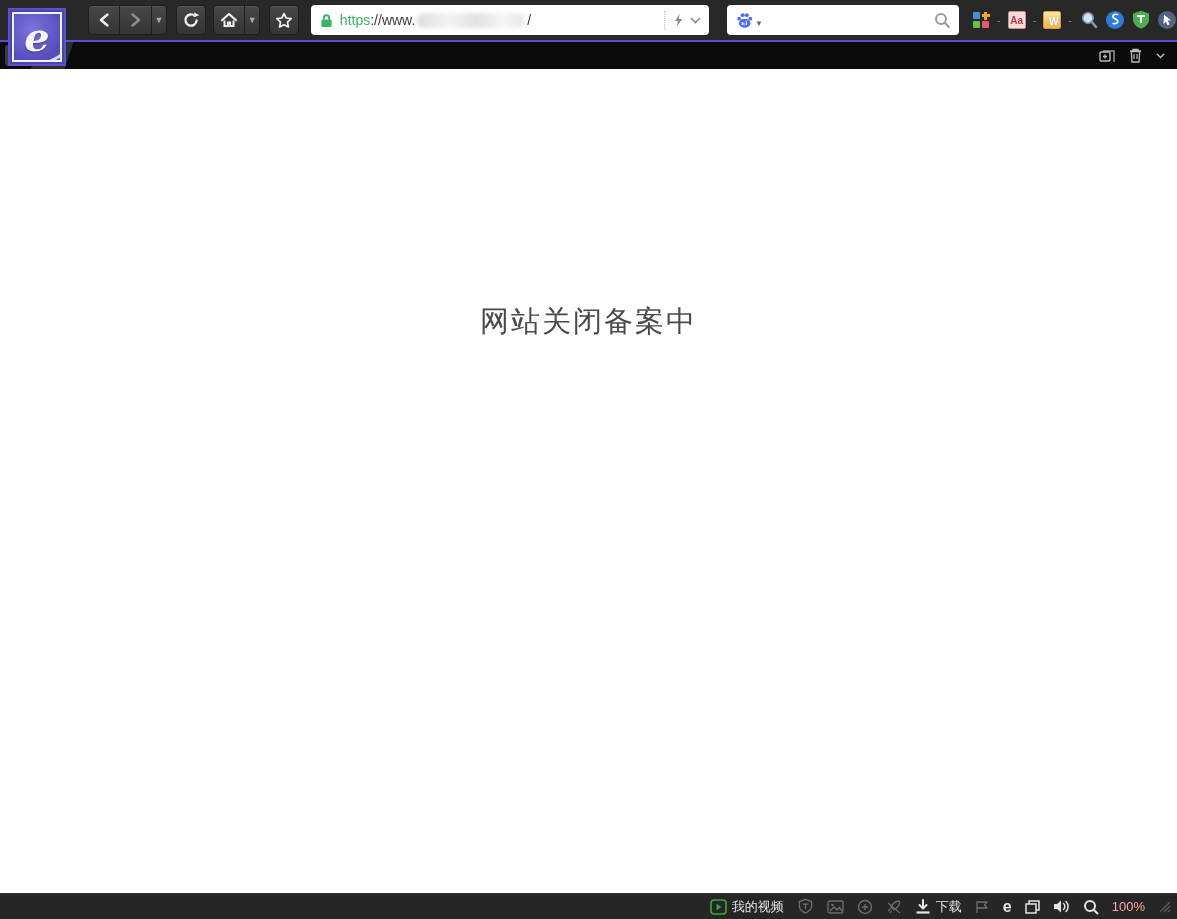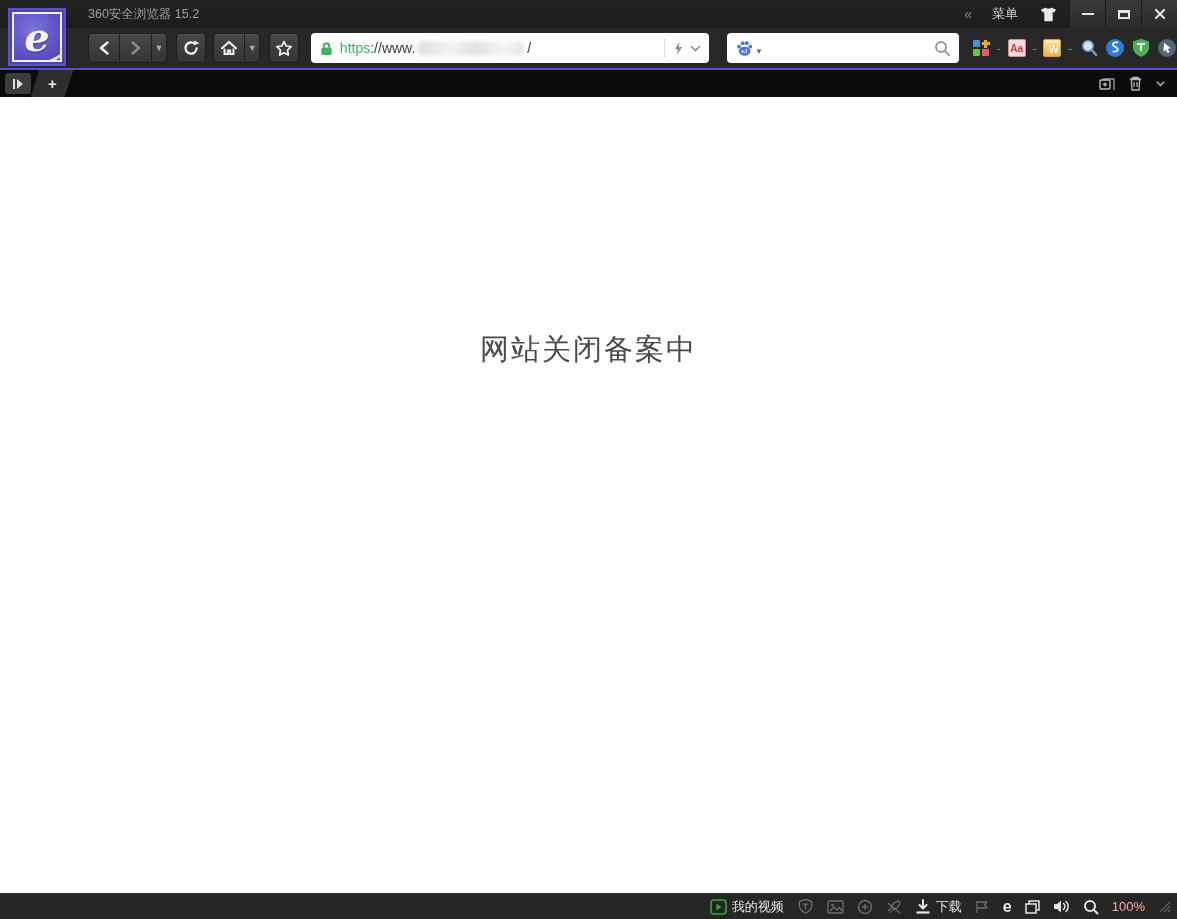--- a/index.html
+++ b/index.html
@@ -114,45 +114,20 @@
   .sb-label { color:#e4e4e4; font-size:13px; }
   .sb-e { color:#e8e8e8; font-size:16px; font-weight:bold; line-height:1; }
   .sb-zoom { color:#fca5a5; font-size:13px; }
   svg { display:block; }
 </style>
 </head>
 <body>
 
 <div class="window">
 
-  <div class="titlebar">
-    <span class="app-title">360安全浏览器 15.2</span>
-    <div class="titlebar-right">
-      <span class="tb-collapse">«</span>
-      <span class="tb-menu">菜单</span>
-      <span class="tb-skin">
-        <svg width="17" height="15" viewBox="0 0 17 15">
-            <path d="M5.5 0.5 1 2.8 2.8 5.6 4.3 4.9 4.3 14.2 12.7 14.2 12.7 4.9 14.2 5.6 16 2.8 11.5 0.5 C11 2 6 2 5.5 0.5 Z" fill="#e8e8e8"></path>
-          </svg>
-      </span>
-      <div class="win-btns">
-        <div class="win-btn">
-            <span class="glyph-min"></span>
-          </div>
-        <div class="win-btn">
-            <span class="glyph-max"></span>
-          </div>
-        <div class="win-btn">
-          <svg width="12" height="12" viewBox="0 0 12 12">
-              <path d="M2 2 10 10 M10 2 2 10" stroke="#e6e6e6" stroke-width="2.2" stroke-linecap="round"></path>
-            </svg>
-        </div>
-      </div>
-    </div>
-  </div>
 
   <div class="app-logo">
     <div class="logo-inner">
       <span class="logo-e">e</span>
       <span class="logo-swoosh"></span>
     </div>
   </div>
 
   <div class="toolbar">
     <div class="btn-group">

